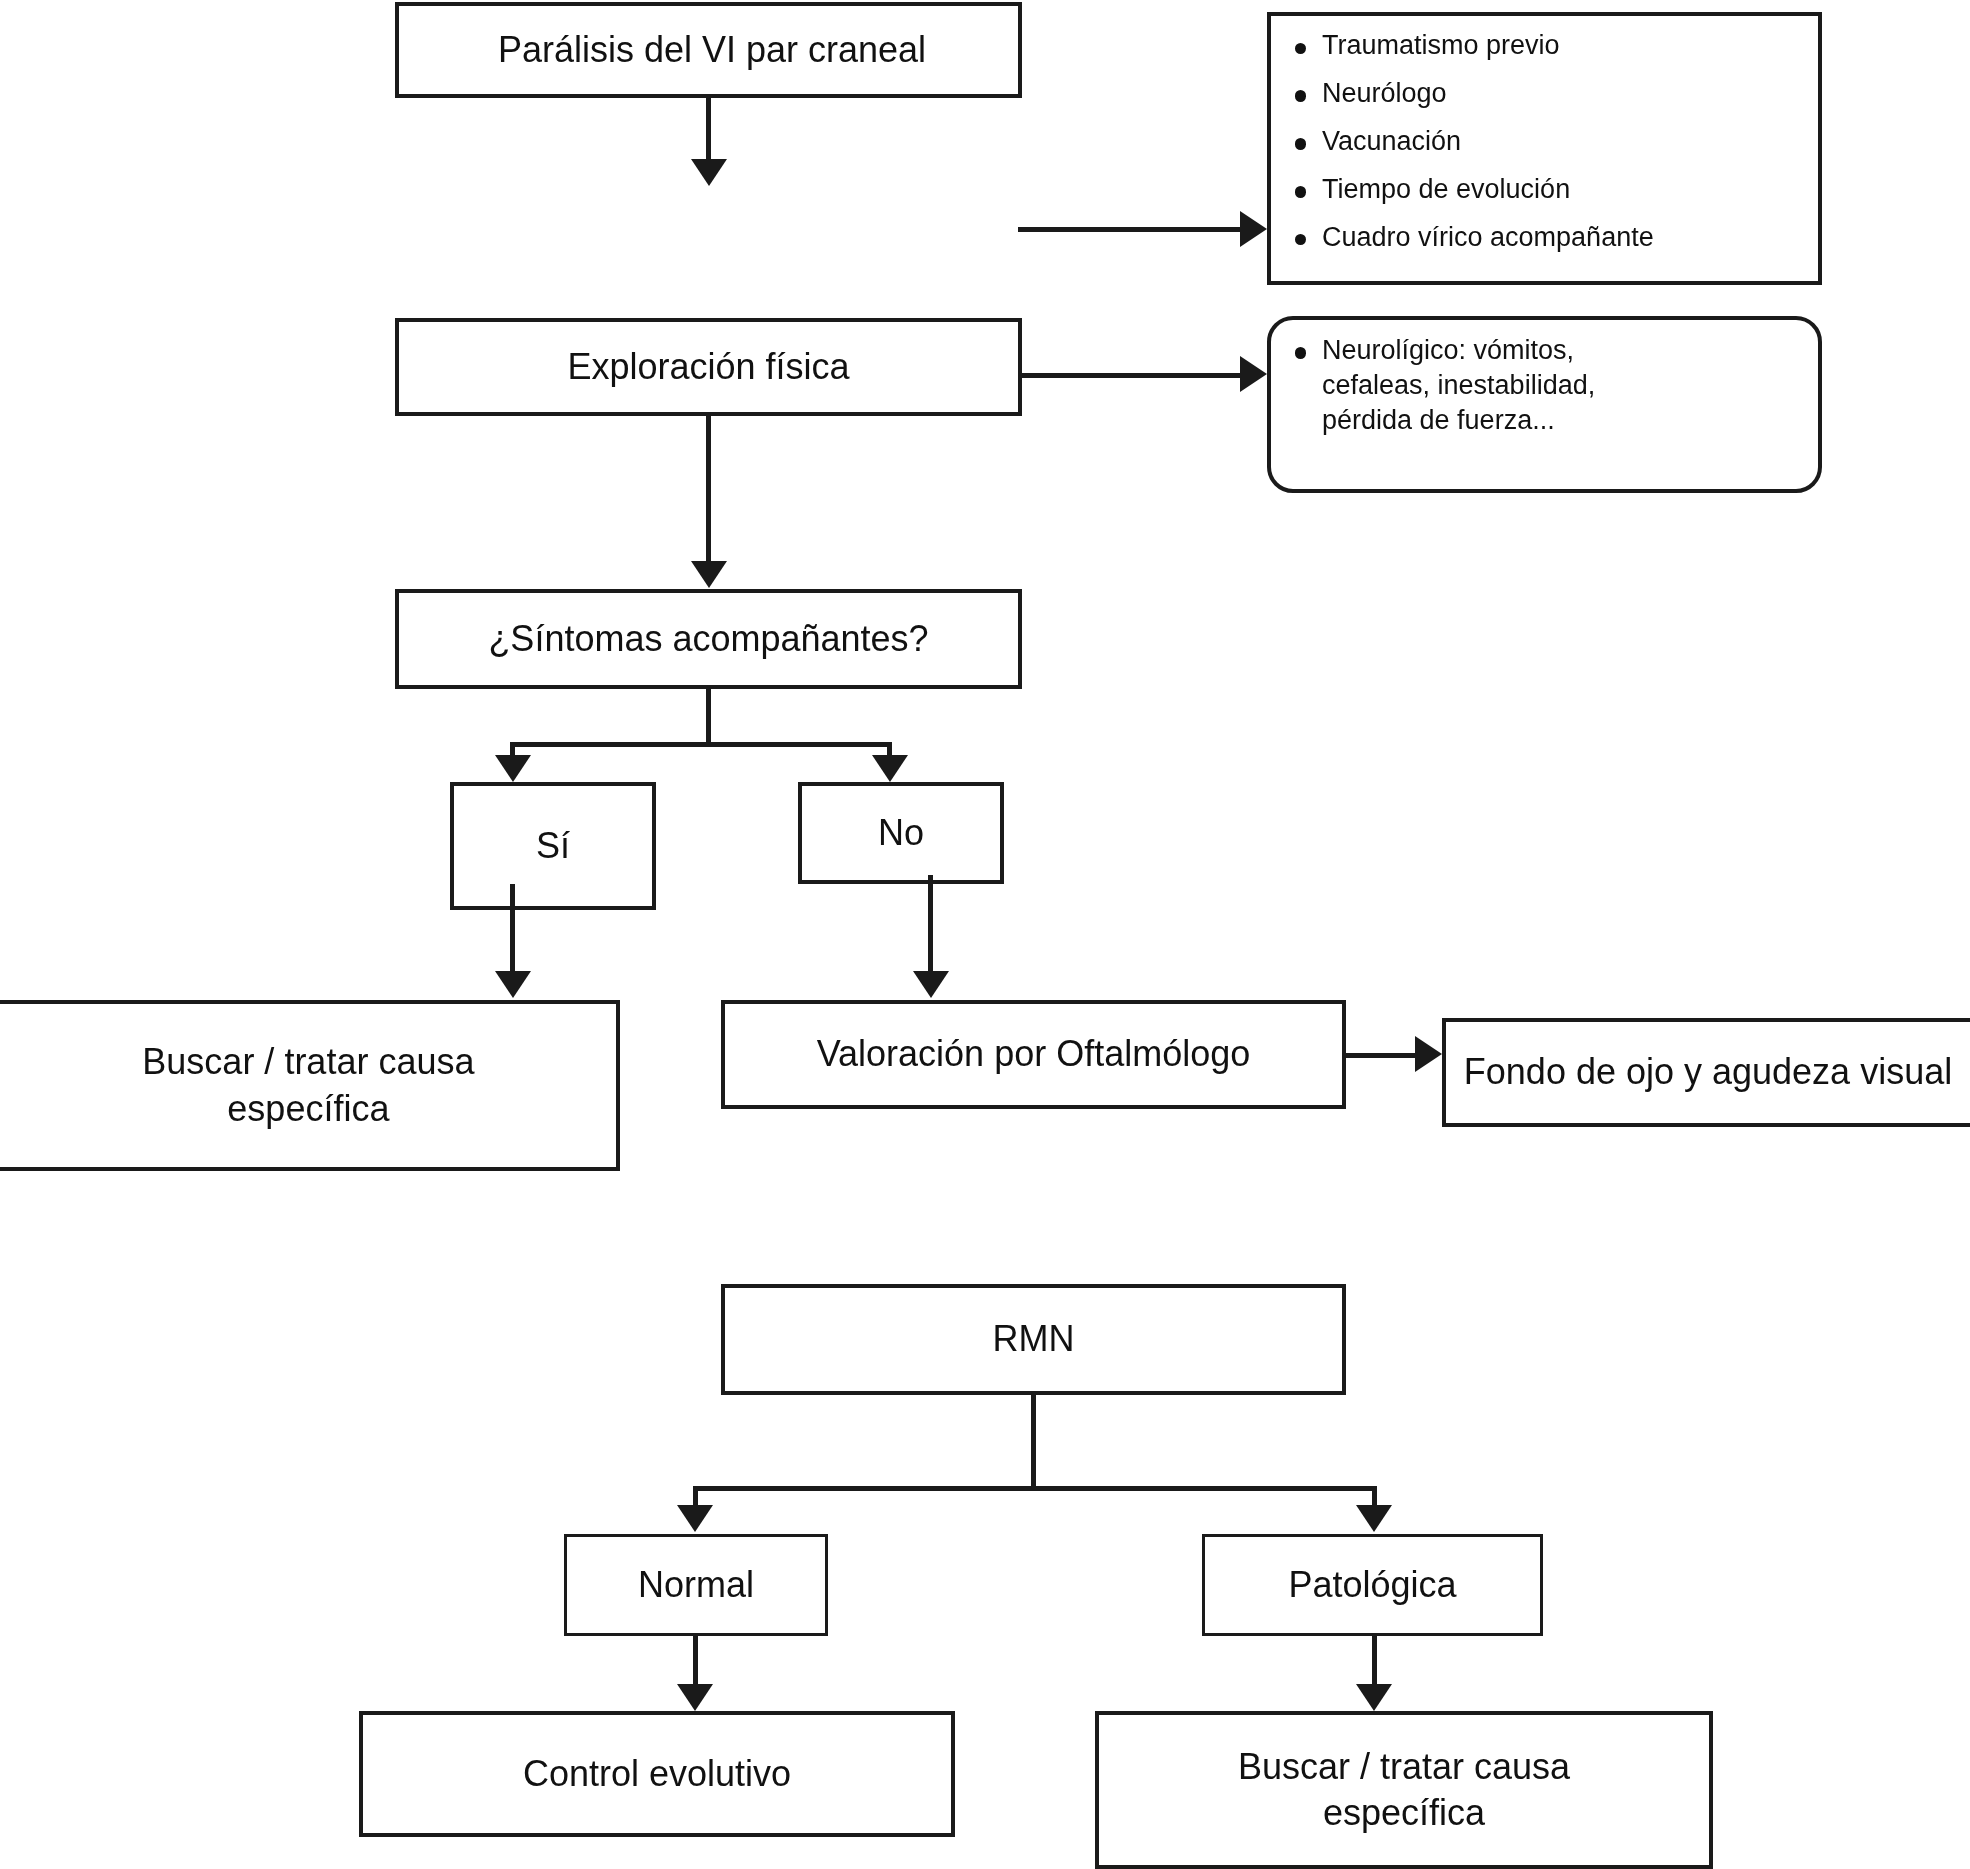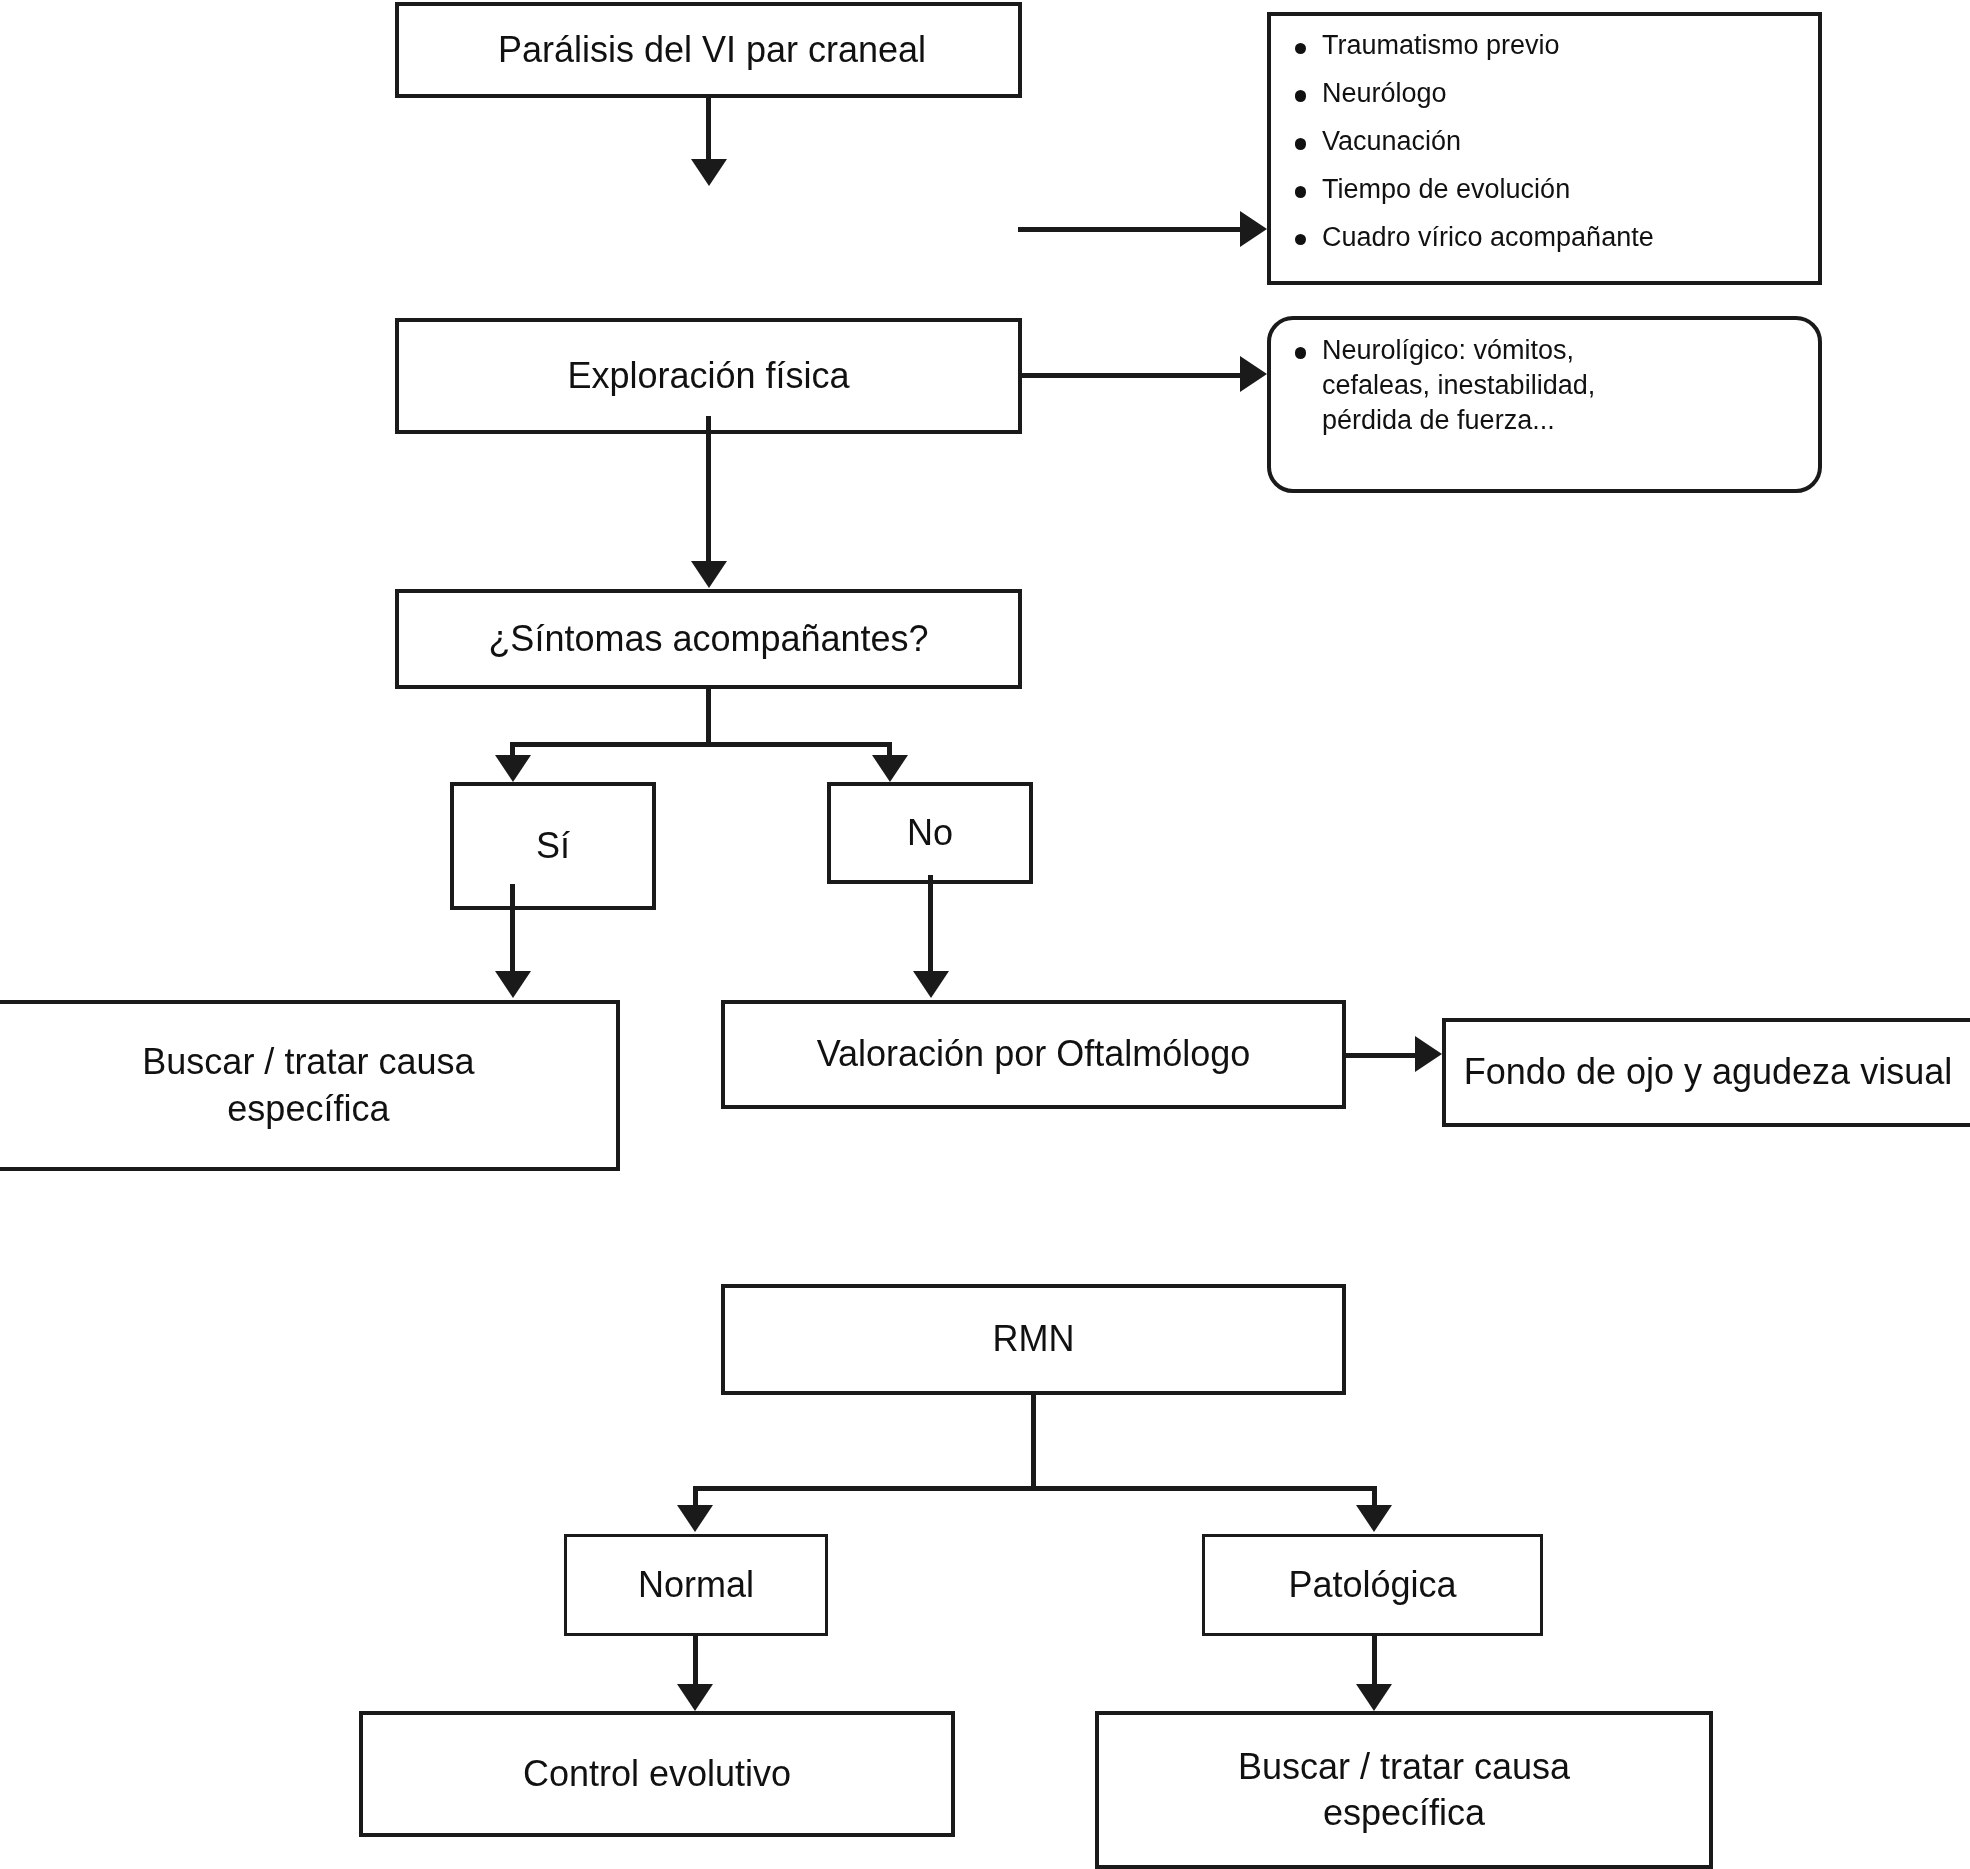--- a/index.html
+++ b/index.html
@@ -112,21 +112,21 @@
   <div class="listbox" style="left:1267px; top:11.8px; width:555px; height:273px;">
     <ul>
       <li><span class="dot"></span><span>Traumatismo previo</span></li>
       <li><span class="dot"></span><span>Neurólogo</span></li>
       <li><span class="dot"></span><span>Vacunación</span></li>
       <li><span class="dot"></span><span>Tiempo de evolución</span></li>
       <li><span class="dot"></span><span>Cuadro vírico  acompañante</span></li>
     </ul>
   </div>
 
-  <div class="node" style="left:395px; top:318px; width:627px; height:116px;">
+  <div class="node" style="left:395px; top:318px; width:627px; height:98px;">
     <span class="label">Exploración física</span>
   </div>
 
   <div class="hline" style="left:1018px; top:373px; width:225px;"></div>
   <div class="arrow-right" style="left:1240px; top:356px;"></div>
 
   <div class="listbox wrap" style="left:1267px; top:316px; width:555px; height:177px;border-radius:26px;">
     <ul>
       <li><span class="dot"></span><span>Neurolígico: vómitos,
 cefaleas, inestabilidad,
@@ -145,21 +145,21 @@
   <div class="hline" style="left:510px; top:742px; width:382px;"></div>
   <div class="vline" style="left:510px; top:742px; height:22px;"></div>
   <div class="arrow-down" style="left:495px; top:755px;"></div>
   <div class="vline" style="left:887px; top:742px; height:22px;"></div>
   <div class="arrow-down" style="left:872px; top:755px;"></div>
 
   <div class="node" style="left:409px; top:782px; width:206px; height:128px;margin-left:41px;">
     <span class="label">Sí</span>
   </div>
 
-  <div class="node" style="left:827px; top:782px; width:206px; height:102px;">
+  <div class="node" style="left:798px; top:782px; width:206px; height:102px;">
     <span class="label">No</span>
   </div>
 
   <div class="vline" style="left:510px; top:884px; height:91px;"></div>
   <div class="arrow-down" style="left:495px; top:971px;"></div>
 
   <div class="vline" style="left:928px; top:875px; height:100px;"></div>
   <div class="arrow-down" style="left:913px; top:971px;"></div>
 
   <div class="node" style="left:-3.6px; top:1000px; width:624px; height:171px;">

